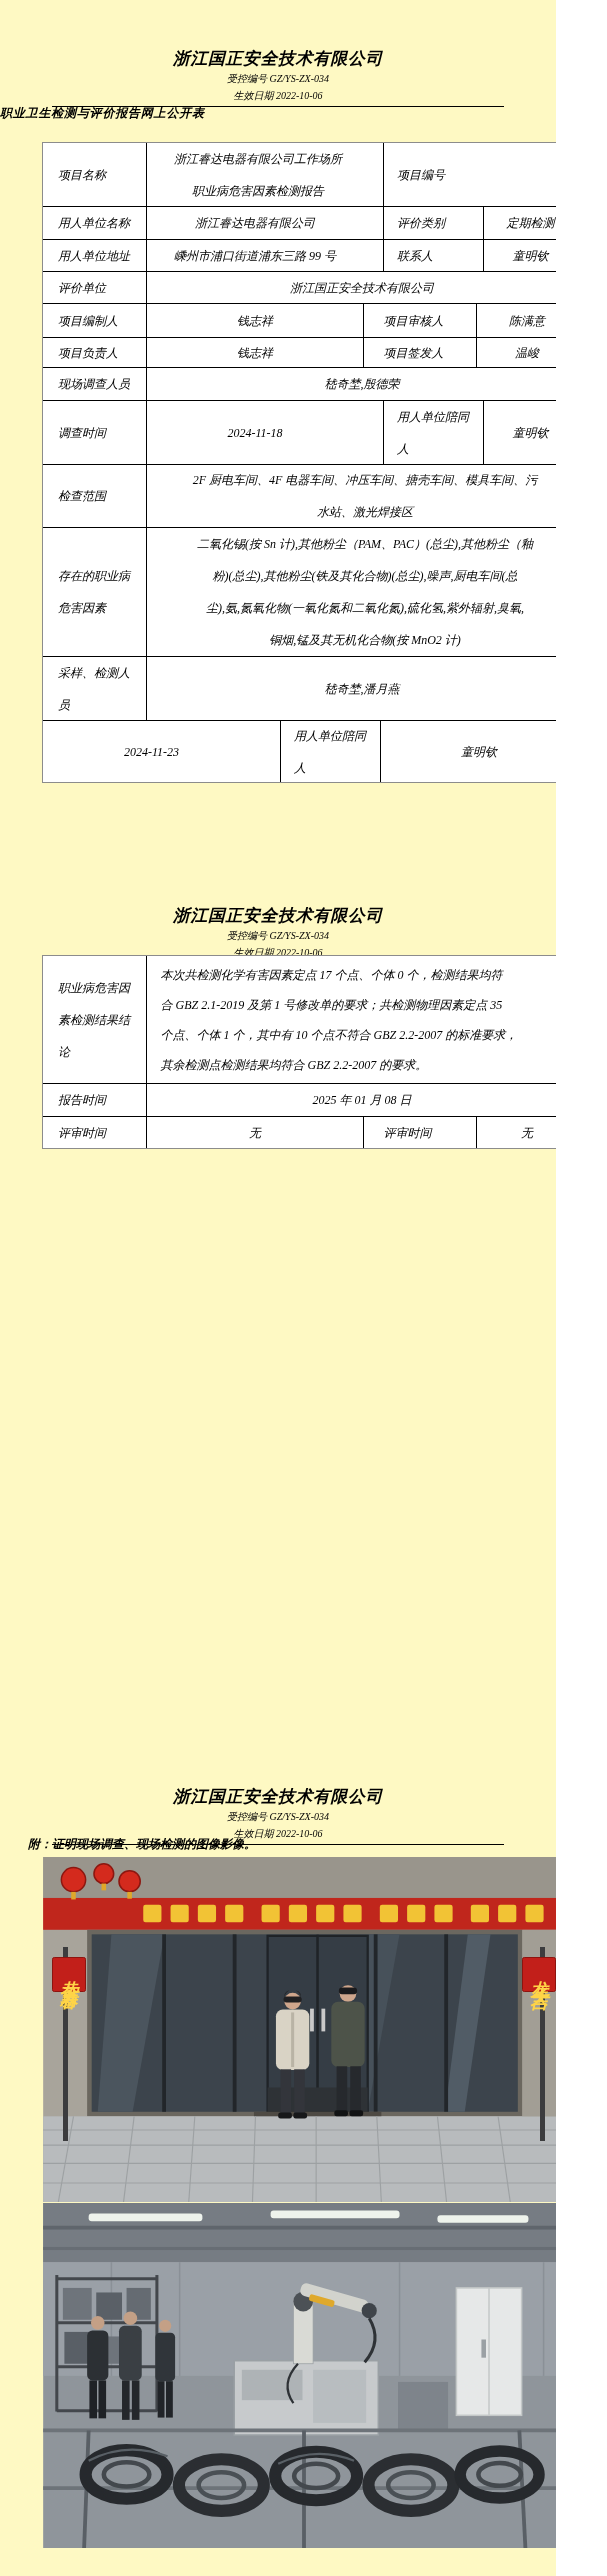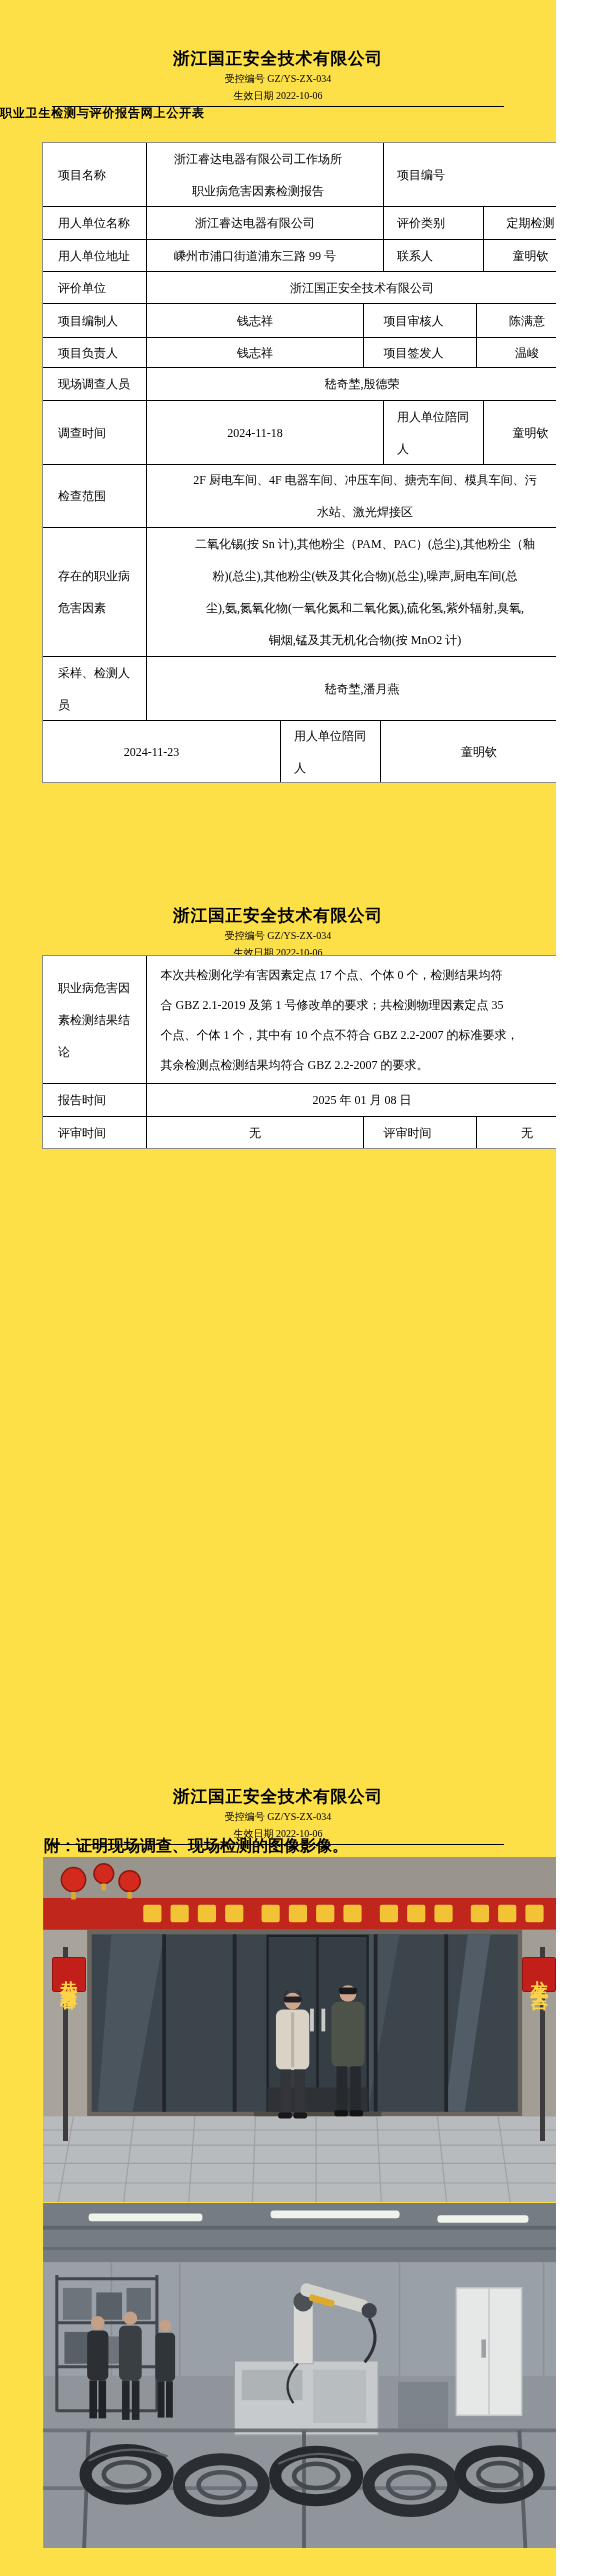--- a/index.html
+++ b/index.html
@@ -1,17 +1,17 @@
 <!DOCTYPE html>
 <html style="font-size:12px"><head>
 <meta charset="utf-8">
 <style>
   html,body{margin:0;padding:0;background:#ffffff;}
-  .page{position:relative;width:556px;height:2576px;background:#fde047;overflow:hidden;
-        font-family:"Liberation Serif","DejaVu Serif",serif;color:#000;}
+  .page{position:relative;width:556px;height:2576px;background:#fef9c3;overflow:hidden;
+        font-family:"Liberation Serif","DejaVu Serif",serif;color:#000;font-style:italic;}
   
   .hdr{position:absolute;left:0;width:100%;text-align:center;}
   .hdr .co{font-size:16.7px;font-weight:bold;letter-spacing:0.8px;}
   .hdr .sub{font-size:10px;margin-top:2.3px;}
   .hdr .rule{width:452px;margin:3.8px auto 0;border-top:1.5px solid #000;height:0;}
   .doc-title{position:absolute;left:0;width:100%;text-align:left;
              font-size:12px;font-weight:bold;letter-spacing:0.8px;}
   
   .tbl{position:absolute;left:42px;width:536px;border:1.5px solid #8c8c8c;background:#fff;box-sizing:border-box;}
   .tr{display:flex;border-top:0.8px solid #000;box-sizing:border-box;}
@@ -25,21 +25,21 @@
   .c3{width:100px;flex:none;margin-left:20px;}
   .c3b{width:113px;flex:none;}
   .cR{flex:1;}
   .cSpan{flex:1;}
   .lines{flex-direction:column;padding-left:6px;}
   .lines div{width:100%;text-align:center;line-height:32px;}
   .linesL div{text-align:left;padding:0 7.6px;line-height:30px;box-sizing:border-box;}
   .h83{height:63px}.h43{height:33px}.h42{height:32px}.h45{height:34px}.h40{height:30px}
   .h85{height:64px}.h170{height:129px}.h82{height:62px}.h167{height:127px}
   
-  .note{position:absolute;left:44px;font-size:16px;font-weight:bold;}
+  .note{position:absolute;left:28px;font-size:12px;font-weight:bold;}
   .photo{position:absolute;left:43px;width:522px;overflow:hidden;}
   .vsign{position:absolute;writing-mode:vertical-rl;text-orientation:upright;
          color:#ffd447;background:#c21f1a;font-weight:bold;font-size:17.5px;
          letter-spacing:3.8px;padding:9px 3.8px;border-radius:2.3px;border:0.8px solid #8e140f;}
   .vsign.sL{left:9px;top:100px;}
   .vsign.sR{right:9px;top:100px;}
   .pole{position:absolute;width:4.6px;background:#3c3c3e;top:90px;height:194px;}
   .pole.pL{left:20px;} .pole.pR{right:20px;}
 </style>
 </head>

